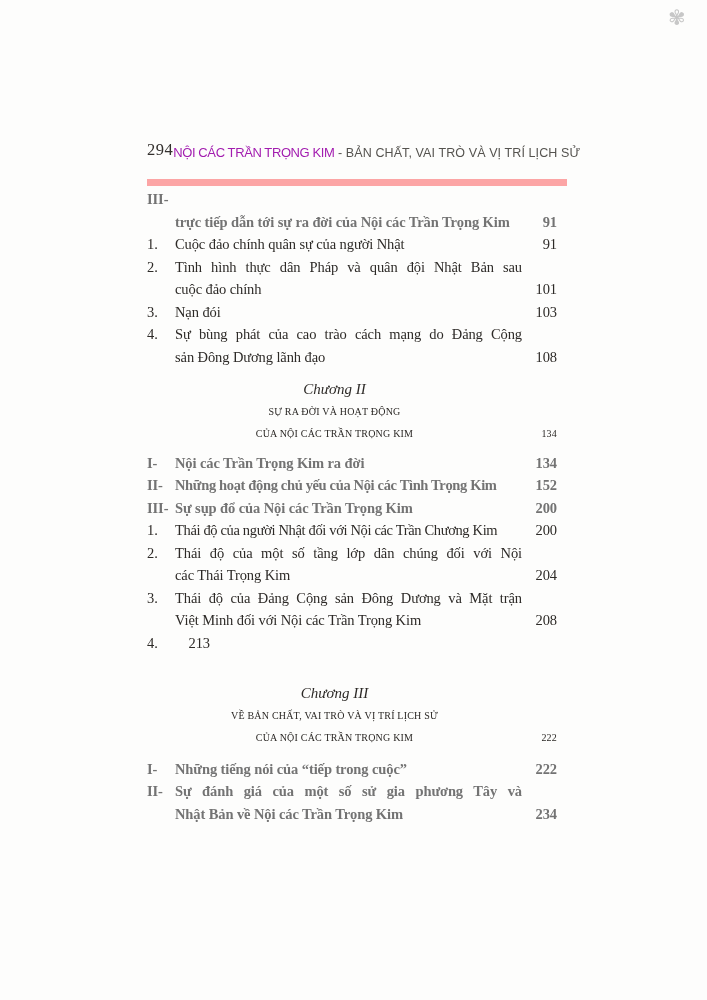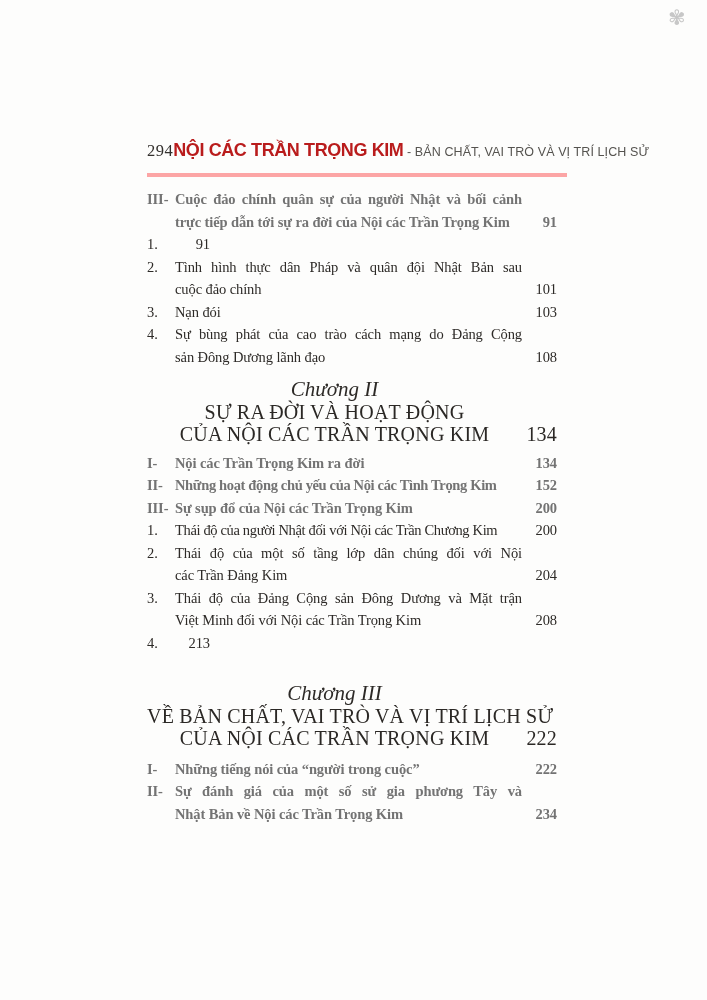--- a/index.html
+++ b/index.html
@@ -19,52 +19,52 @@
     font-size:21px; line-height:21px; color:#c7c7c7;
     font-family:"DejaVu Sans",sans-serif;
   }
 
   
   .header {
     position:absolute; left:147px; top:140px; width:420px;
     display:flex; align-items:flex-end; justify-content:space-between;
     border-bottom:2px solid #38settings3634; 
   }
-  .header { border-bottom:4px solid #fca5a5; padding-bottom:12px; }
+  .header { border-bottom:7px solid #fca5a5; padding-bottom:19px; }
   .folio {
     font-size:16.5px; color:#33302d; letter-spacing:0.5px;
   }
   .running-title {
     font-family:"Liberation Sans","DejaVu Sans",sans-serif;
     font-size:12.5px; color:#55534f; white-space:nowrap;
     letter-spacing:0.1px;
   }
   .running-title .rt-bold {
-    font-weight:700; font-size:18px; color:#b91c1c; letter-spacing:-0.4px;
+    font-weight:400; font-size:13px; color:#a21caf; letter-spacing:-0.4px;
   }
 
   
   .toc {
     position:absolute; left:147px; top:188px; width:420px;
     font-size:14.5px; letter-spacing:-0.1px;
   }
   .line { display:flex; line-height:22.5px; align-items:baseline; }
   .lbl  { width:28px; flex-shrink:0; }
   .txt  { flex:1; min-width:0; white-space:nowrap; }
   .pg   { width:45px; flex-shrink:0; text-align:right; padding-right:10px; }
   .cont .txt { padding-left:0;font-family:Liberation Serif, serif; }
   .cont { padding-left:28px; }
   .b    { font-weight:700; color:#737373; }
   .just .txt { text-align:justify; text-align-last:justify; white-space:normal; }
   .tight .txt { letter-spacing:-0.35px; }
 
   
   .chap .txt { text-align:center; white-space:nowrap; }
-  .chap-title { font-size:20px; letter-spacing:0.2px; color:#2b2825; }
-  .ital .txt { font-style:italic; font-size:21px; letter-spacing:0; }
+  .chap-title { font-size:10px; letter-spacing:0.2px; color:#2b2825; }
+  .ital .txt { font-style:italic; font-size:15px; letter-spacing:0; }
 
   
   .g10 { margin-top:10px; }
   .g6  { margin-top:6px; }
   .g14 { margin-top:28px; }
   .g8  { margin-top:8px; }
 </style>
 </head>
 <body>
 
@@ -74,29 +74,29 @@
 
   <div class="header">
     <span class="folio">294</span>
     <span class="running-title"><span class="rt-bold">NỘI CÁC TRẦN TRỌNG KIM</span><span> - BẢN CHẤT, VAI TRÒ VÀ VỊ TRÍ LỊCH SỬ</span></span>
   </div>
 
   <div class="toc">
 
     <div class="line b just">
       <span class="lbl">III-</span>
-      <span class="txt">Cuộc đảo chính quân sự của người Nhật và bối cảnh</span>
       <span class="pg"></span>
     </div>
     <div class="line b cont">
       <span class="txt">trực tiếp dẫn tới sự ra đời của Nội các Trần Trọng Kim</span>
       <span class="pg">91</span>
     </div>
     <div class="line">
       <span class="lbl">1.</span>
+      <span class="txt">Cuộc đảo chính quân sự của người Nhật</span>
       <span class="pg">91</span>
     </div>
     <div class="line just">
       <span class="lbl">2.</span>
       <span class="txt">Tình hình thực dân Pháp và quân đội Nhật Bản sau</span>
       <span class="pg"></span>
     </div>
     <div class="line cont">
       <span class="txt">cuộc đảo chính</span>
       <span class="pg">101</span>
@@ -148,21 +148,21 @@
       <span class="lbl">1.</span>
       <span class="txt">Thái độ của người Nhật đối với Nội các Trần Chương Kim</span>
       <span class="pg">200</span>
     </div>
     <div class="line just">
       <span class="lbl">2.</span>
       <span class="txt">Thái độ của một số tầng lớp dân chúng đối với Nội</span>
       <span class="pg"></span>
     </div>
     <div class="line cont">
-      <span class="txt">các Trần Đảng Kim</span>
+      <span class="txt">các Thái Trọng Kim</span>
       <span class="pg">204</span>
     </div>
     <div class="line just">
       <span class="lbl">3.</span>
       <span class="txt">Thái độ của Đảng Cộng sản Đông Dương và Mặt trận</span>
       <span class="pg"></span>
     </div>
     <div class="line cont">
       <span class="txt">Việt Minh đối với Nội các Trần Trọng Kim</span>
       <span class="pg">208</span>
@@ -180,21 +180,21 @@
       <span class="txt">VỀ BẢN CHẤT, VAI TRÒ VÀ VỊ TRÍ LỊCH SỬ</span>
       <span class="pg"></span>
     </div>
     <div class="line chap chap-title">
       <span class="txt">CỦA NỘI CÁC TRẦN TRỌNG KIM</span>
       <span class="pg">222</span>
     </div>
 
     <div class="line b g8">
       <span class="lbl">I-</span>
-      <span class="txt">Những tiếng nói của “người trong cuộc”</span>
+      <span class="txt">Những tiếng nói của “tiếp trong cuộc”</span>
       <span class="pg">222</span>
     </div>
     <div class="line b just">
       <span class="lbl">II-</span>
       <span class="txt">Sự đánh giá của một số sử gia phương Tây và</span>
       <span class="pg"></span>
     </div>
     <div class="line b cont">
       <span class="txt">Nhật Bản về Nội các Trần Trọng Kim</span>
       <span class="pg">234</span>

